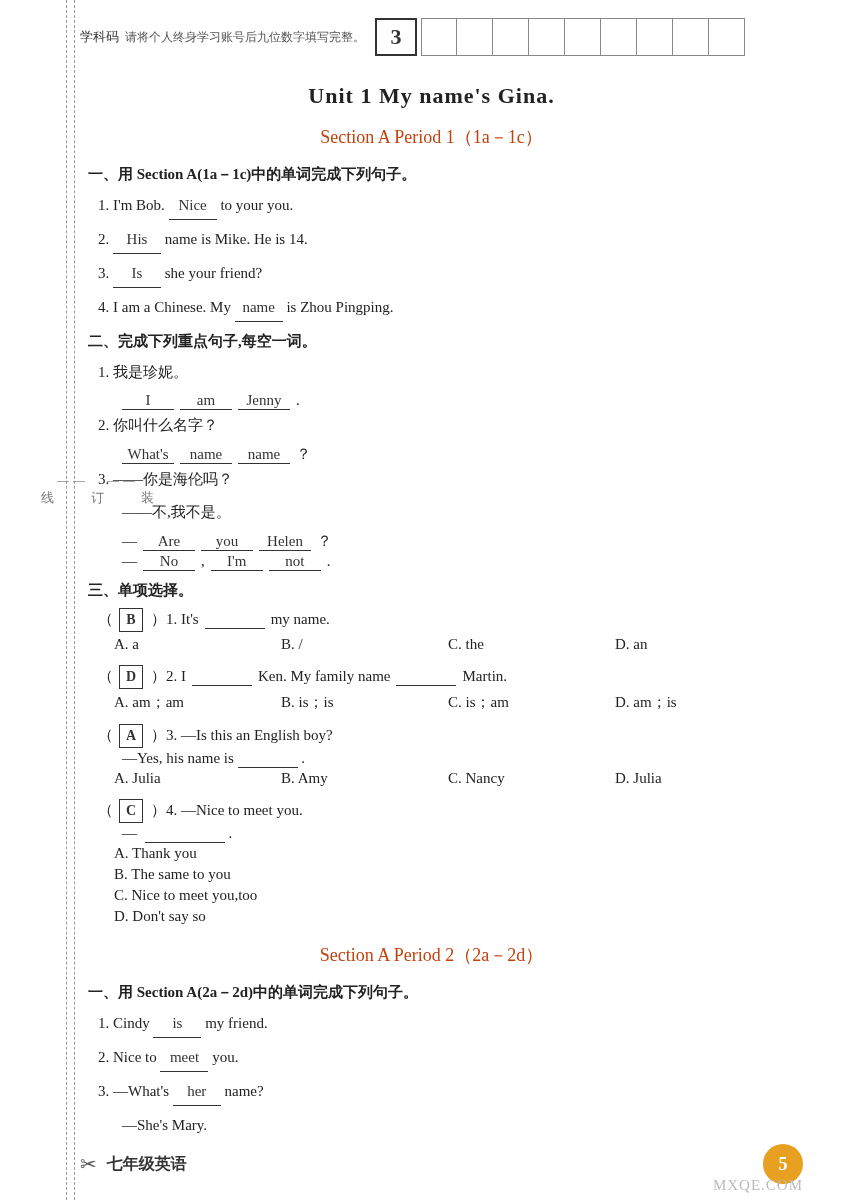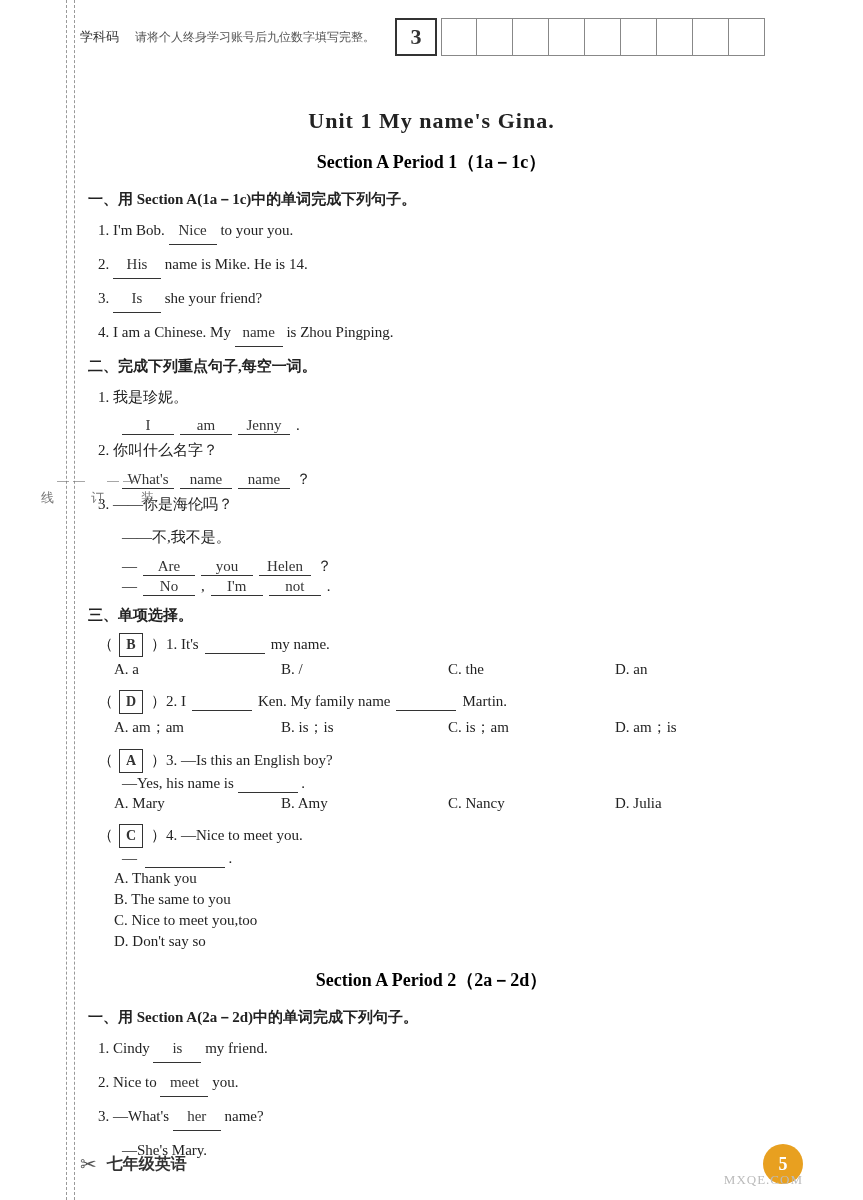--- a/index.html
+++ b/index.html
@@ -59,21 +59,21 @@
       font-size: 13px;
       color: #777;
       letter-spacing: 8px;
     }
 
     
     .header {
       display: flex;
       align-items: center;
       padding: 18px 80px 10px 80px;
-      gap: 10px;
+      gap: 0;
       font-size: 13px;
       color: #444;
     }
     .xueke-label {
       font-size: 13px;
       color: #333;
     }
     .account-note {
       font-size: 12px;
       color: #555;
@@ -113,30 +113,30 @@
     .main-content {
       padding: 10px 88px 20px 88px;
     }
 
     
     .unit-title {
       text-align: center;
       font-size: 22px;
       font-weight: bold;
       color: #222;
-      margin: 32px 0 16px 0;
+      margin: 7px 0 16px 0;
       letter-spacing: 1px;
     }
 
     
     .section-title {
       text-align: center;
       font-size: 18px;
-      font-weight: bold;
-      color: #000000;
+      font-weight: normal;
+      color: #c2410c;
       margin: 10px 0 16px 0;
     }
 
     
     .part-heading {
       font-size: 15px;
       font-weight: bold;
       color: #222;
       margin: 10px 0 8px 0;
     }
@@ -263,23 +263,23 @@
       background: #e8a020;
       display: flex;
       align-items: center;
       justify-content: center;
       font-size: 18px;
       font-weight: bold;
       color: #fff;
     }
     .watermark {
       position: absolute;
-      bottom: 12px;
+      bottom: 6px;
       right: 60px;
-      font-size: 13px;
+      font-size: 15px;
       color: #bbb;
       letter-spacing: 1px;
     }
 
     .indent1 { margin-left: 24px; }
 
     .answer-text { color: #333; }
   </style>
 </head>
 <body>
@@ -434,21 +434,21 @@
           <span>（</span>
           <span class="mc-answer-box answer-text">A</span>
           <span>）3. —Is this an English boy?</span>
         </div>
         <div class="indent1">
           <span>—Yes, his name is </span>
           <span class="mc-blank">&nbsp;&nbsp;&nbsp;&nbsp;&nbsp;&nbsp;</span>
           <span>.</span>
         </div>
         <div class="mc-options">
-          <div class="mc-option">A. Mary</div>
+          <div class="mc-option">A. Julia</div>
           <div class="mc-option">B. Amy</div>
           <div class="mc-option">C. Nancy</div>
           <div class="mc-option">D. Julia</div>
         </div>
       </div>
 
       <div class="mc-item">
         <div class="mc-row">
           <span>（</span>
           <span class="mc-answer-box answer-text">C</span>

